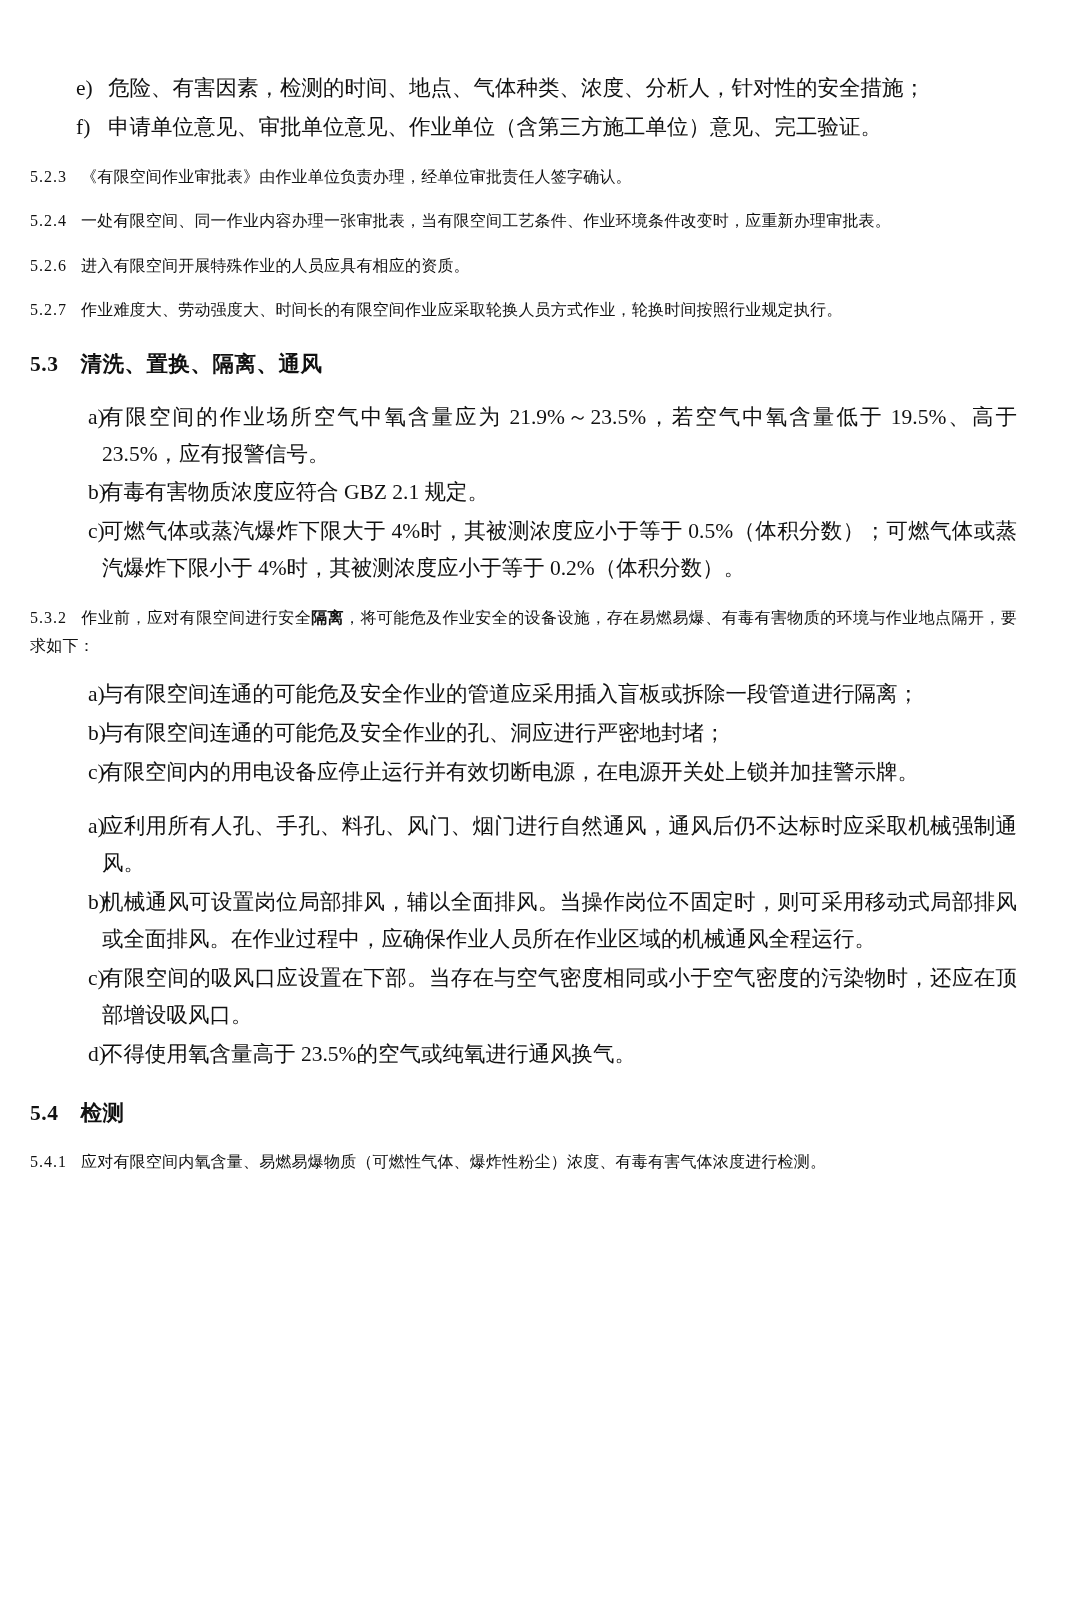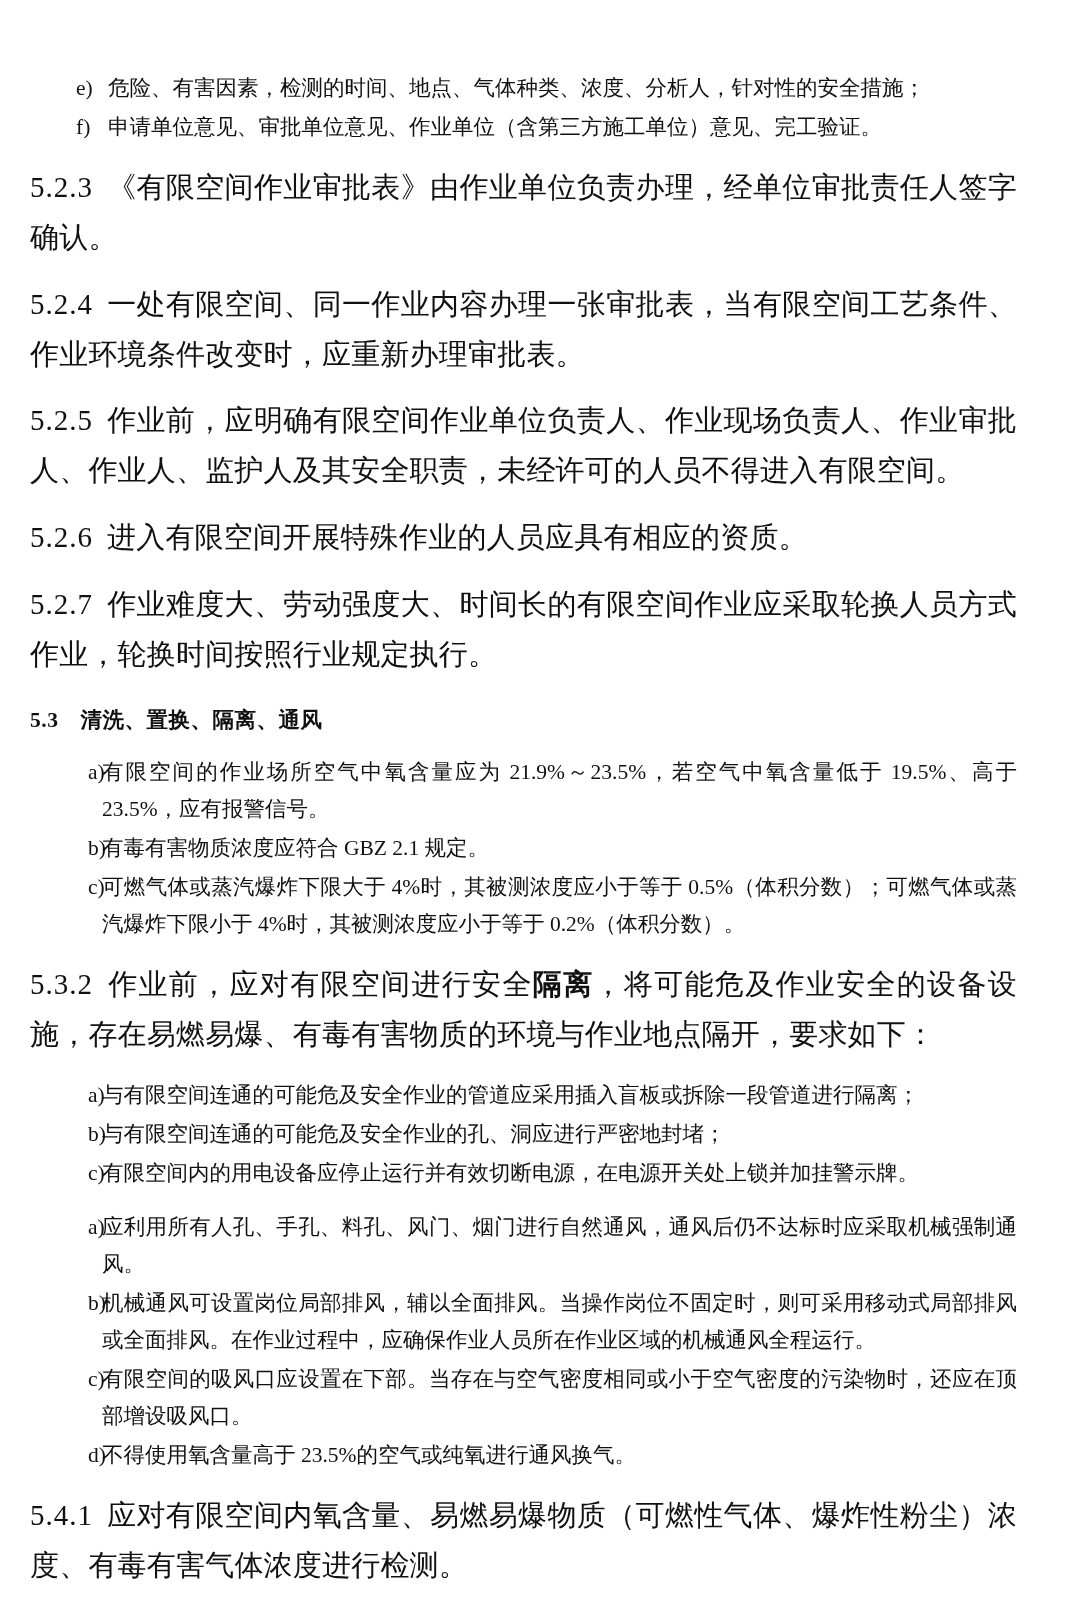--- a/index.html
+++ b/index.html
@@ -16,21 +16,21 @@
   }
   .page {
     width: 1069px;
     min-height: 1600px;
     box-sizing: border-box;
     padding: 70px 52px 40px 30px;
     position: relative;
   }
   
   .para {
-    font-size: 29px;
+    font-size: 16px;
     line-height: 1.72;
     margin: 0 0 17px 0;
     text-align: justify;
     letter-spacing: 0.2px;
   }
   .para .num {
     letter-spacing: 1px;
   }
   .para .num::after {
     content: "";
@@ -100,23 +100,20 @@
   </ul>
 
   <p class="para">
     <span class="num">5.2.3</span><span>《有限空间作业审批表》由作业单位负责办理，经单位审批责任人签字确认。</span>
   </p>
 
   <p class="para">
     <span class="num">5.2.4</span><span>一处有限空间、同一作业内容办理一张审批表，当有限空间工艺条件、作业环境条件改变时，应重新办理审批表。</span>
   </p>
 
-  <p class="para">
-    <span class="num">5.2.5</span><span>作业前，应明确有限空间作业单位负责人、作业现场负责人、作业审批人、作业人、监护人及其安全职责，未经许可的人员不得进入有限空间。</span>
-  </p>
 
   <p class="para">
     <span class="num">5.2.6</span><span>进入有限空间开展特殊作业的人员应具有相应的资质。</span>
   </p>
 
   <p class="para">
     <span class="num">5.2.7</span><span>作业难度大、劳动强度大、时间长的有限空间作业应采取轮换人员方式作业，轮换时间按照行业规定执行。</span>
   </p>
 
   <h2 class="heading">
@@ -171,18 +168,21 @@
     <li>
       <span class="lbl">c)</span>
       <span class="txt">有限空间的吸风口应设置在下部。当存在与空气密度相同或小于空气密度的污染物时，还应在顶部增设吸风口。</span>
     </li>
     <li>
       <span class="lbl">d)</span>
       <span class="txt">不得使用氧含量高于 23.5%的空气或纯氧进行通风换气。</span>
     </li>
   </ul>
 
+  <h2 class="heading">
+    <span class="hnum">5.4</span><span>检测</span>
+  </h2>
 
   <p class="para">
     <span class="num">5.4.1</span><span>应对有限空间内氧含量、易燃易爆物质（可燃性气体、爆炸性粉尘）浓度、有毒有害气体浓度进行检测。</span>
   </p>
 
 </div>
 
 </body></html>

